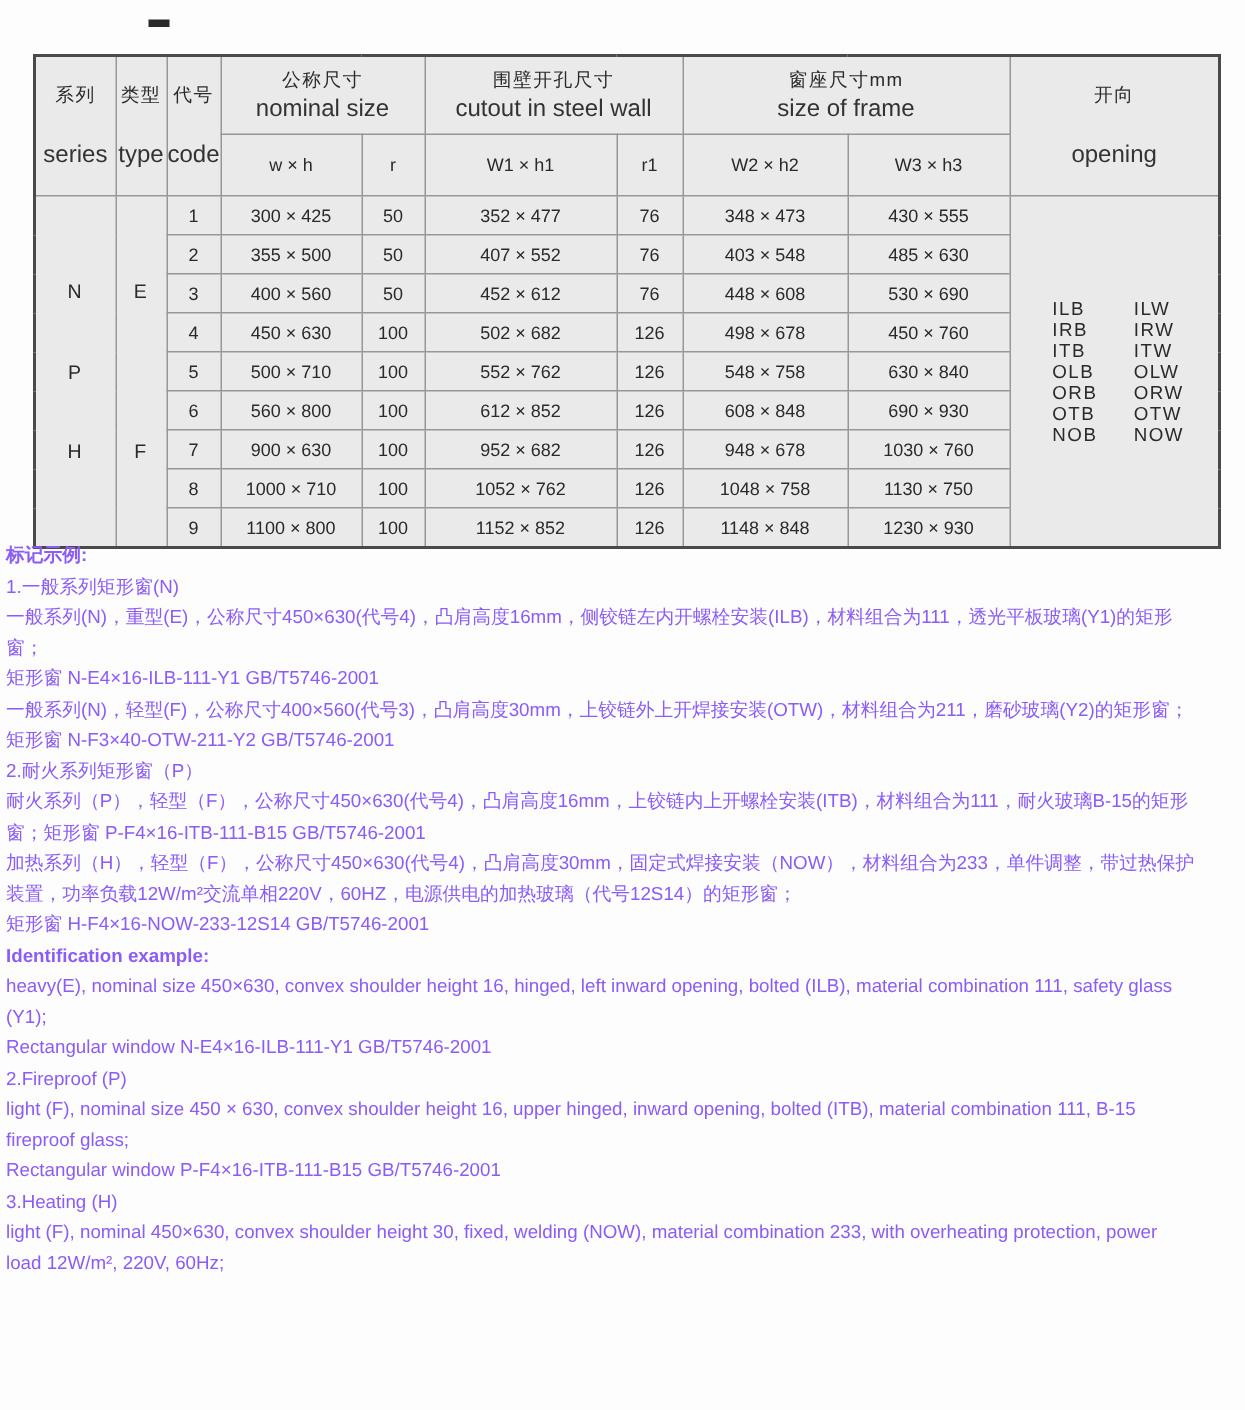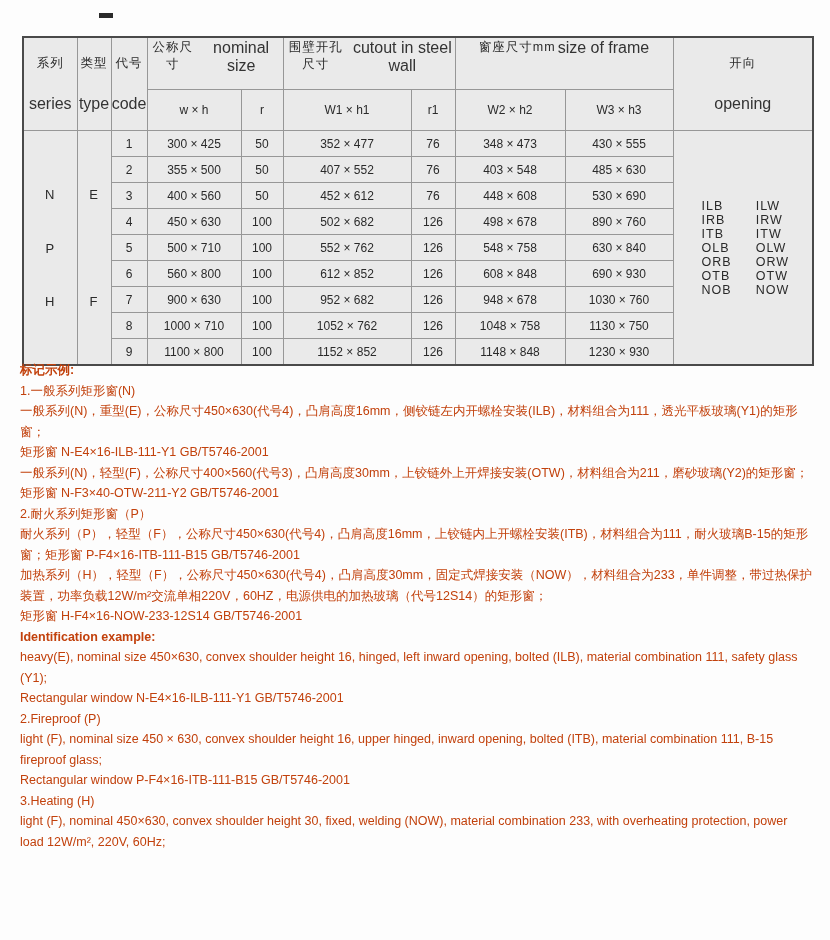--- a/index.html
+++ b/index.html
@@ -32,21 +32,21 @@
     color:#2a2a2a;
     overflow:hidden;
   }
   .hdr-zh{font-size:12.5px;letter-spacing:1px;}
   .hdr-en{font-size:16px;color:#333;}
   .merged-hdr{height:92px;}
   .merged-hdr .stack{
     display:flex;flex-direction:column;justify-content:space-around;
     height:92px;padding:6px 0;box-sizing:border-box;
   }
-  .two-line{display:flex;flex-direction:row;justify-content:center;gap:2px;height:50px;}
+  .two-line{display:flex;flex-direction:column;justify-content:center;gap:2px;height:50px;}
   tr.subhdr td{height:40px;font-size:12px;}
   tr.datarow td{height:25px;font-size:12px;}
 
   td.series-cell,td.type-cell{position:relative;}
   .series-letter,.type-letter{
     position:absolute;left:0;width:100%;
     transform:translateY(-50%);
     font-size:13px;letter-spacing:1px;
   }
   .pos-1{top:27%;} .pos-2{top:50%;} .pos-3{top:73%;}
@@ -60,22 +60,22 @@
   .opening-row span{display:inline-block;font-size:12.5px;letter-spacing:1px;}
   .opening-row .ob{width:58px;}
   .opening-row .ow{width:60px;}
 
   .scan-artifact{
     position:absolute;left:99px;top:13px;width:14px;height:5px;background:#2a2a2a;
   }
 
   
   .notes{
-    position:absolute;left:20px;top:360px;width:794px;
-    font-size:12.5px;line-height:20.5px;color:#c2410c;
+    position:absolute;left:4px;top:360px;width:794px;
+    font-size:12.5px;line-height:20.5px;color:#8b5cf6;
   }
   .notes .line{margin:0;}
   .notes .notes-header{font-weight:bold;}
 </style>
 </head>
 <body>
 
 <div class="page">
 
   <div class="scan-artifact"></div>
@@ -216,21 +216,21 @@
           <td>448 × 608</td>
           <td>530 × 690</td>
         </tr>
         <tr class="datarow">
           <td>4</td>
           <td>450 × 630</td>
           <td>100</td>
           <td>502 × 682</td>
           <td>126</td>
           <td>498 × 678</td>
-          <td>890 × 760</td>
+          <td>450 × 760</td>
         </tr>
         <tr class="datarow">
           <td>5</td>
           <td>500 × 710</td>
           <td>100</td>
           <td>552 × 762</td>
           <td>126</td>
           <td>548 × 758</td>
           <td>630 × 840</td>
         </tr>

